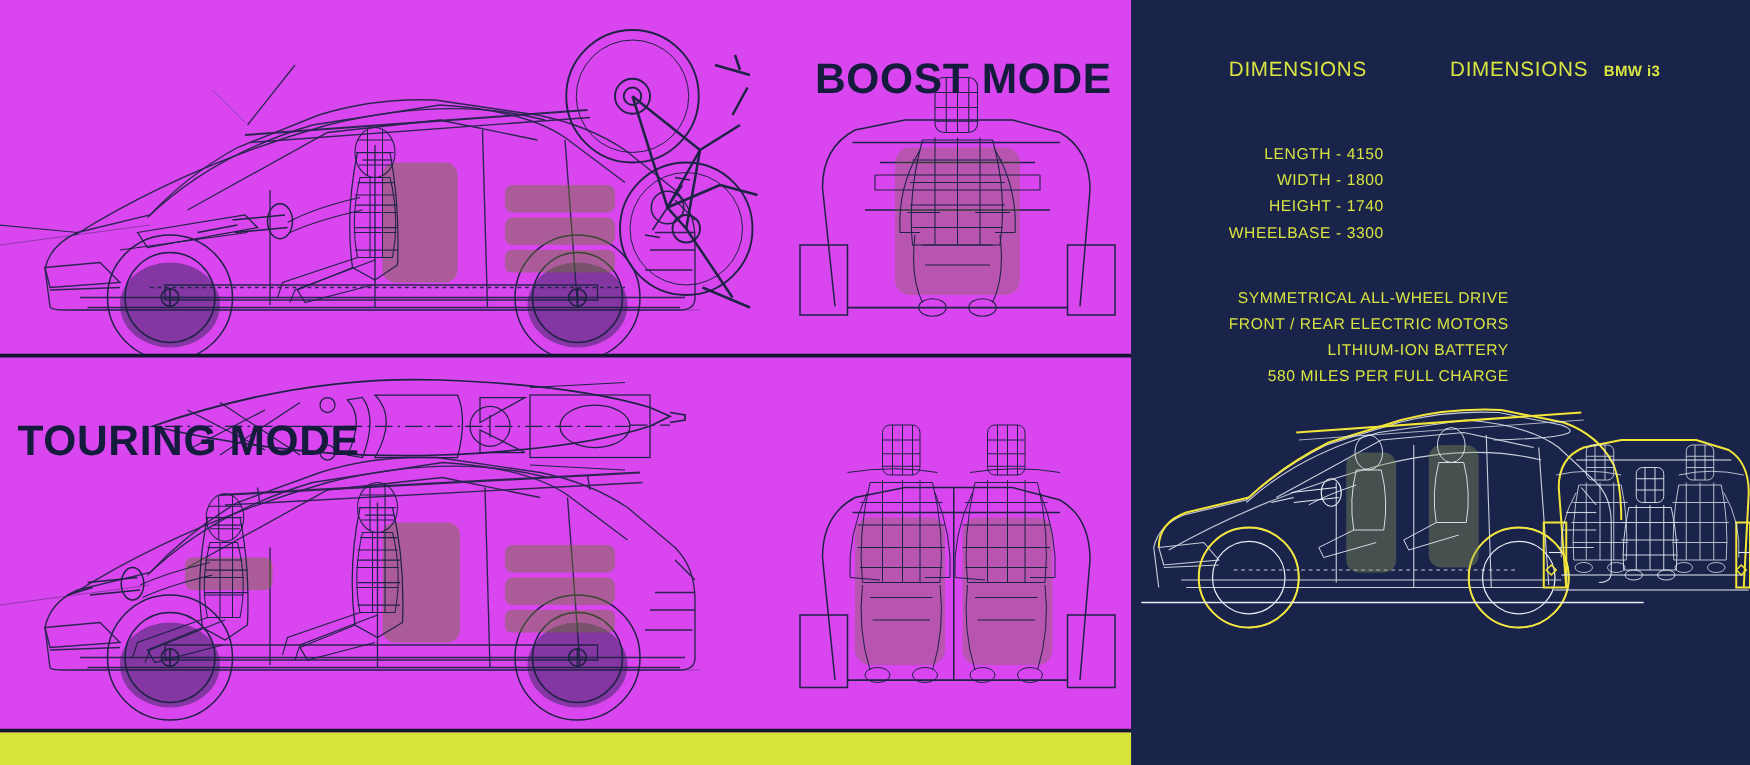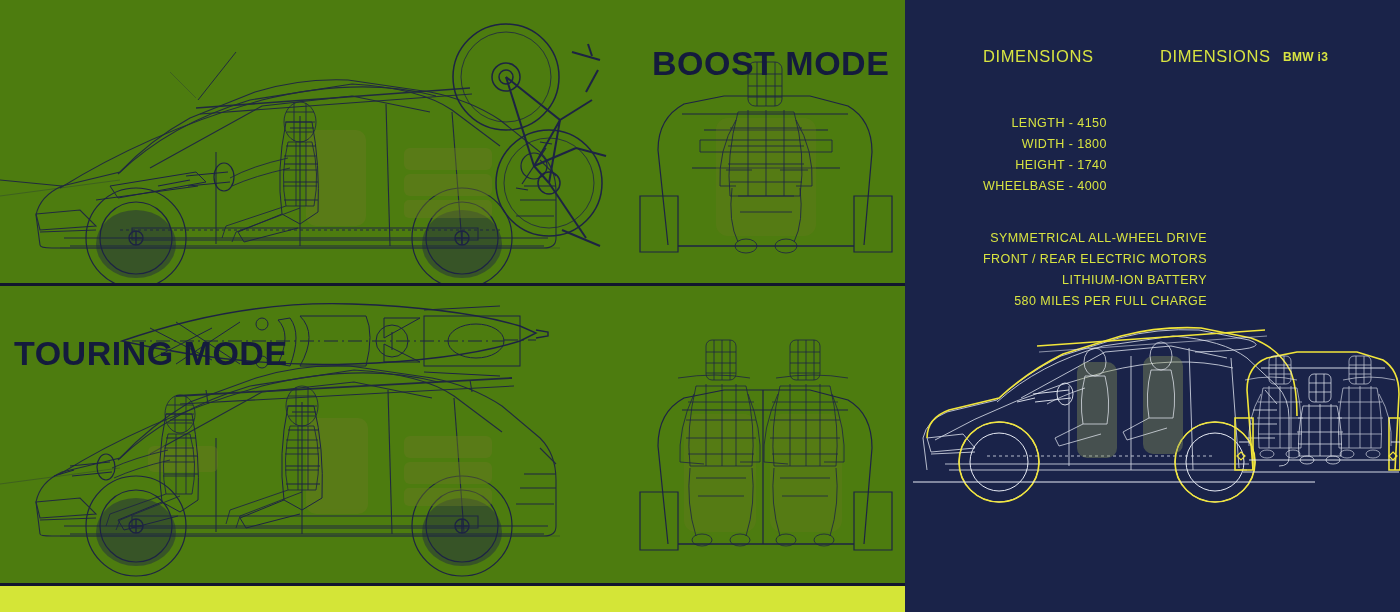--- a/index.html
+++ b/index.html
@@ -2,21 +2,21 @@
 <html><head>
 <meta charset="utf-8">
 <style>
   * { margin:0; padding:0; box-sizing:border-box; }
   html,body { width:1400px; height:612px; overflow:hidden; background:#1a2349; }
   body { font-family:"Liberation Sans", sans-serif; }
 
   .board { position:relative; width:1400px; height:612px; }
 
   
-  .lime-panel { position:absolute; left:0; top:0; width:905px; height:612px; background:#4d7c0f; }
+  .lime-panel { position:absolute; left:0; top:0; width:905px; height:612px; background:#d946ef; }
   .row { position:absolute; left:0; width:905px; overflow:hidden; }
   .row-boost { top:0; height:283px; }
   .row-touring { top:286px; height:297px; }
   .divider { position:absolute; left:0; width:905px; height:3px; background:#12162e; }
   .div-1 { top:283px; }
   .div-2 { top:583px; }
   .foot { position:absolute; left:0; top:586px; width:905px; height:26px; background:#d4e537; }
 
   .mode-title {
     position:absolute; color:#141b3d; font-weight:bold; letter-spacing:.5px;
@@ -469,21 +469,21 @@
   <div class="navy-panel">
 
     <div class="spec-head h-dim">DIMENSIONS</div>
     <div class="spec-head h-bench">DIMENSIONS</div>
     <div class="spec-head h-badge">BMW i3</div>
 
     <div class="spec-col col-dim">
       <div>LENGTH - 4150</div>
       <div>WIDTH - 1800</div>
       <div>HEIGHT - 1740</div>
-      <div>WHEELBASE - 4000</div>
+      <div>WHEELBASE - 3300</div>
     </div>
 
 
     <div class="feature-list">
       <div>SYMMETRICAL ALL-WHEEL DRIVE</div>
       <div>FRONT / REAR ELECTRIC MOTORS</div>
       <div>LITHIUM-ION BATTERY</div>
       <div>580 MILES PER FULL CHARGE</div>
     </div>
 

